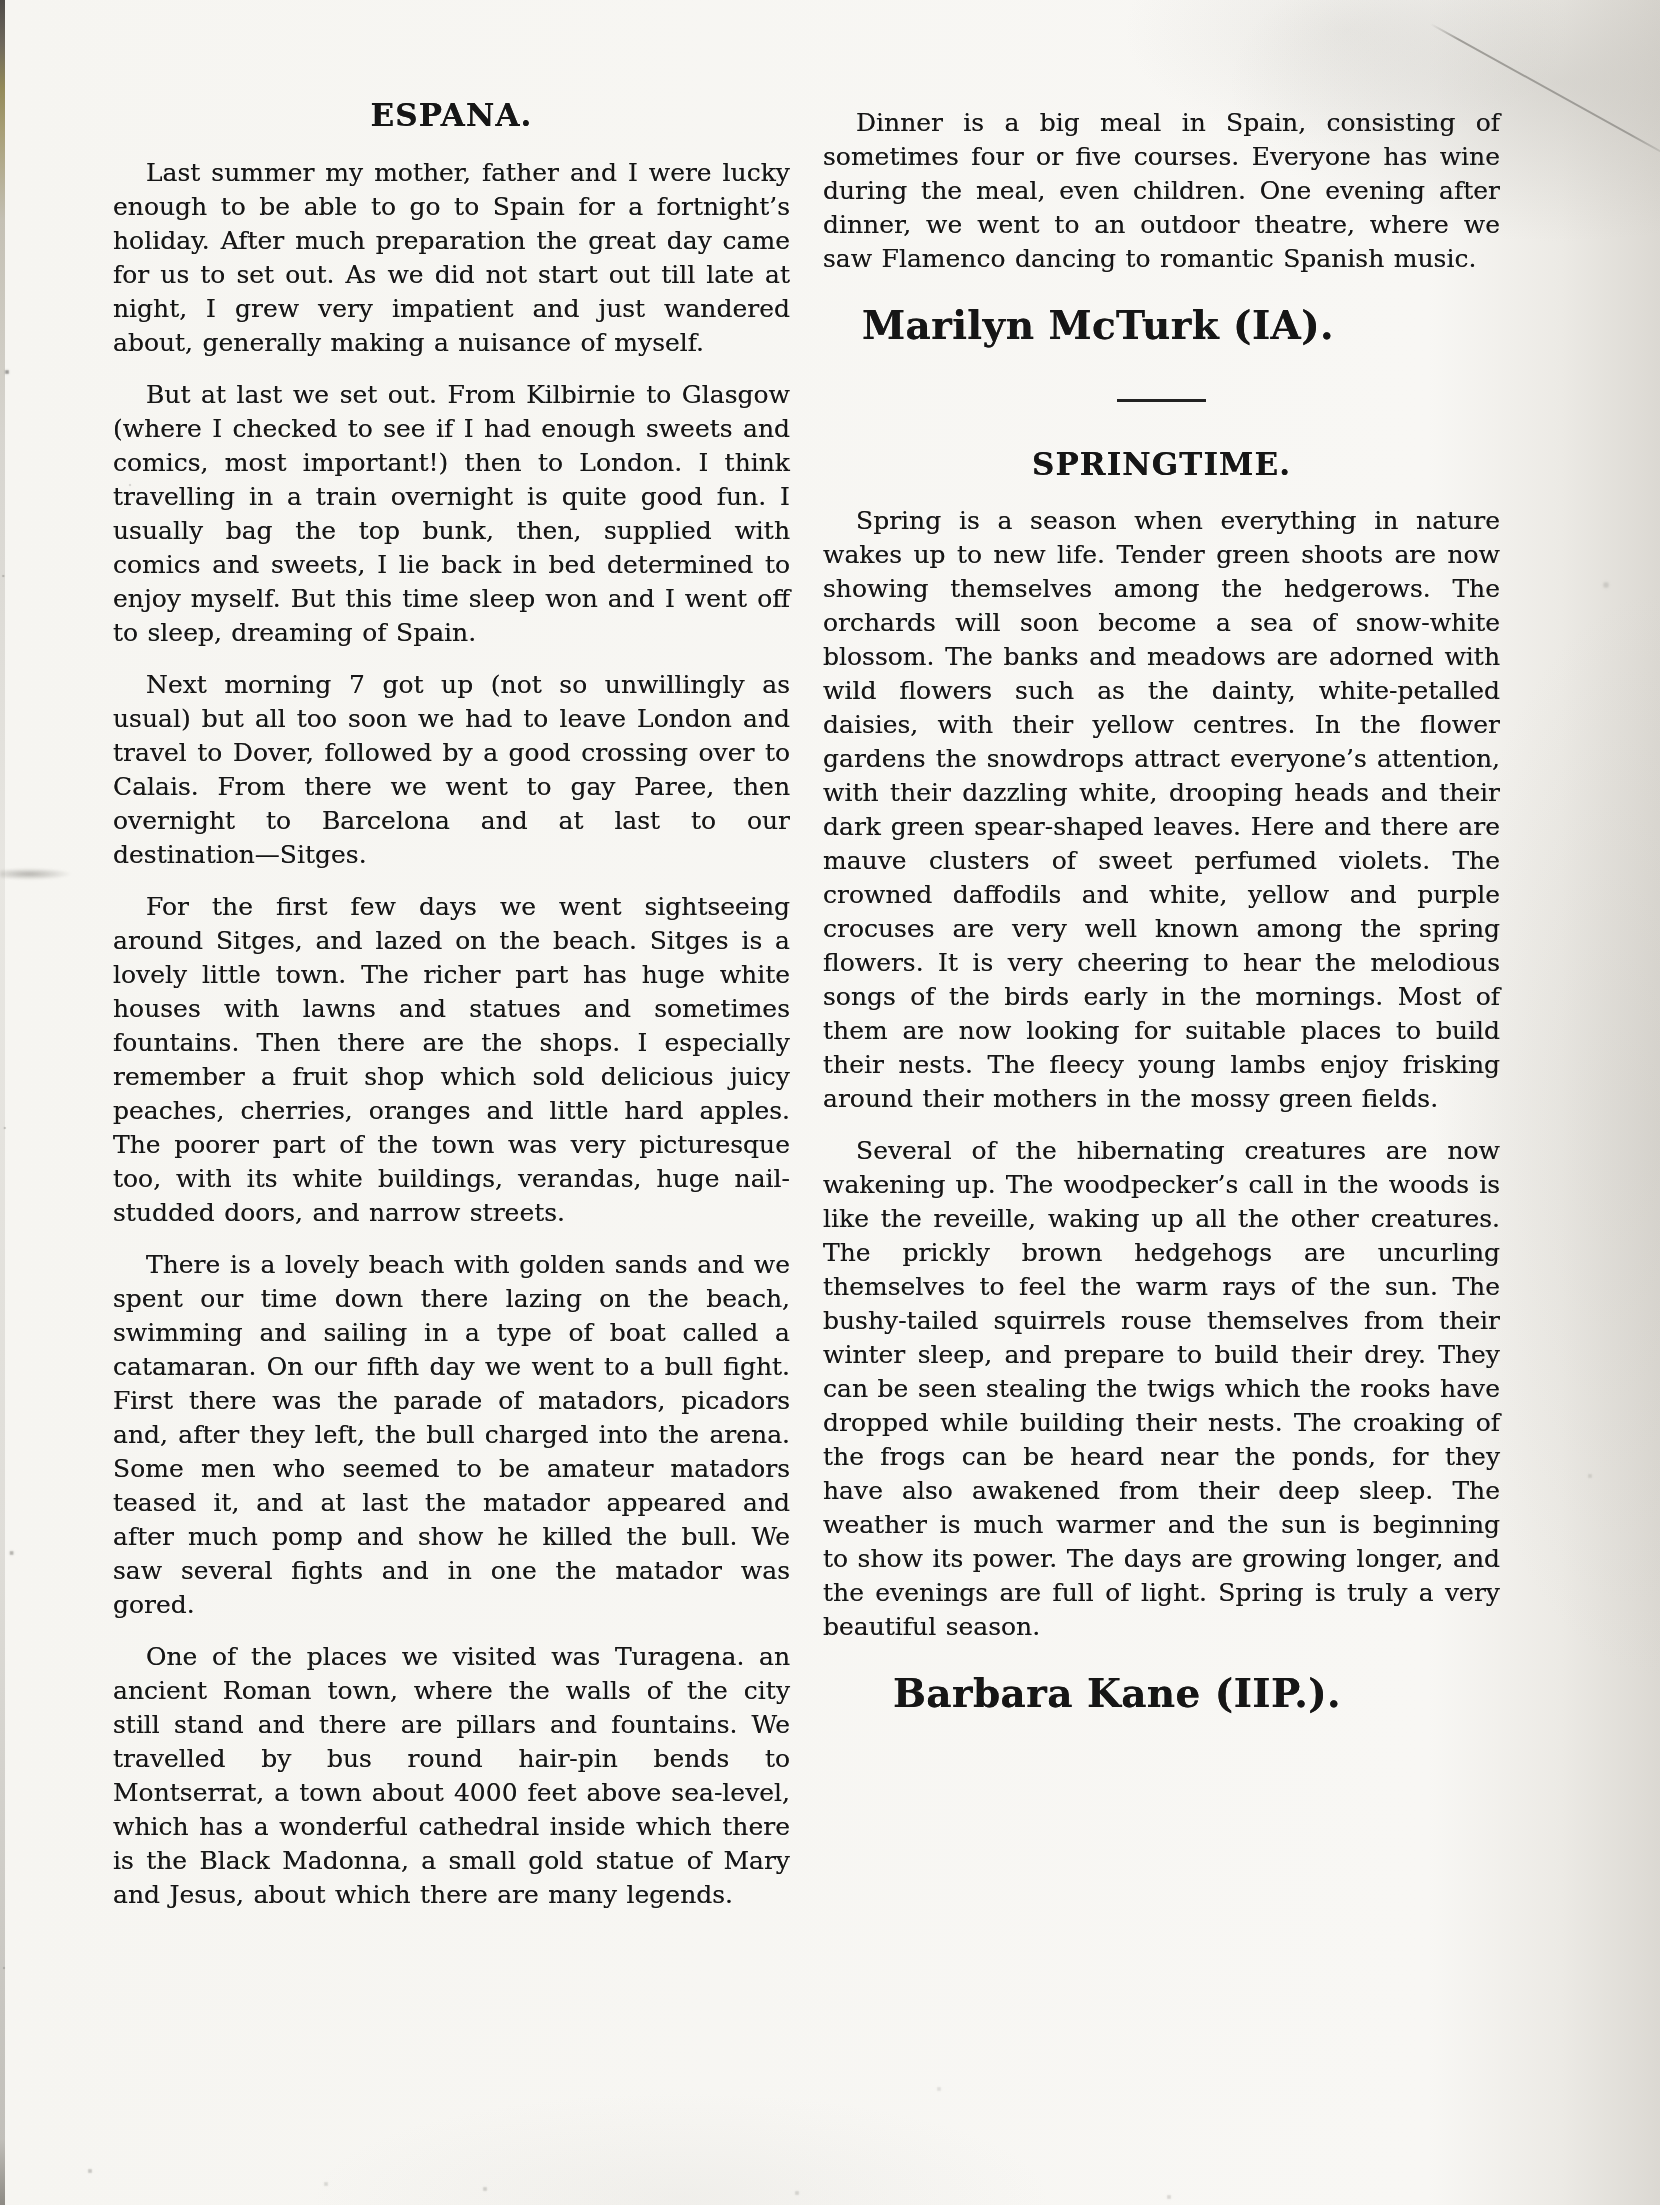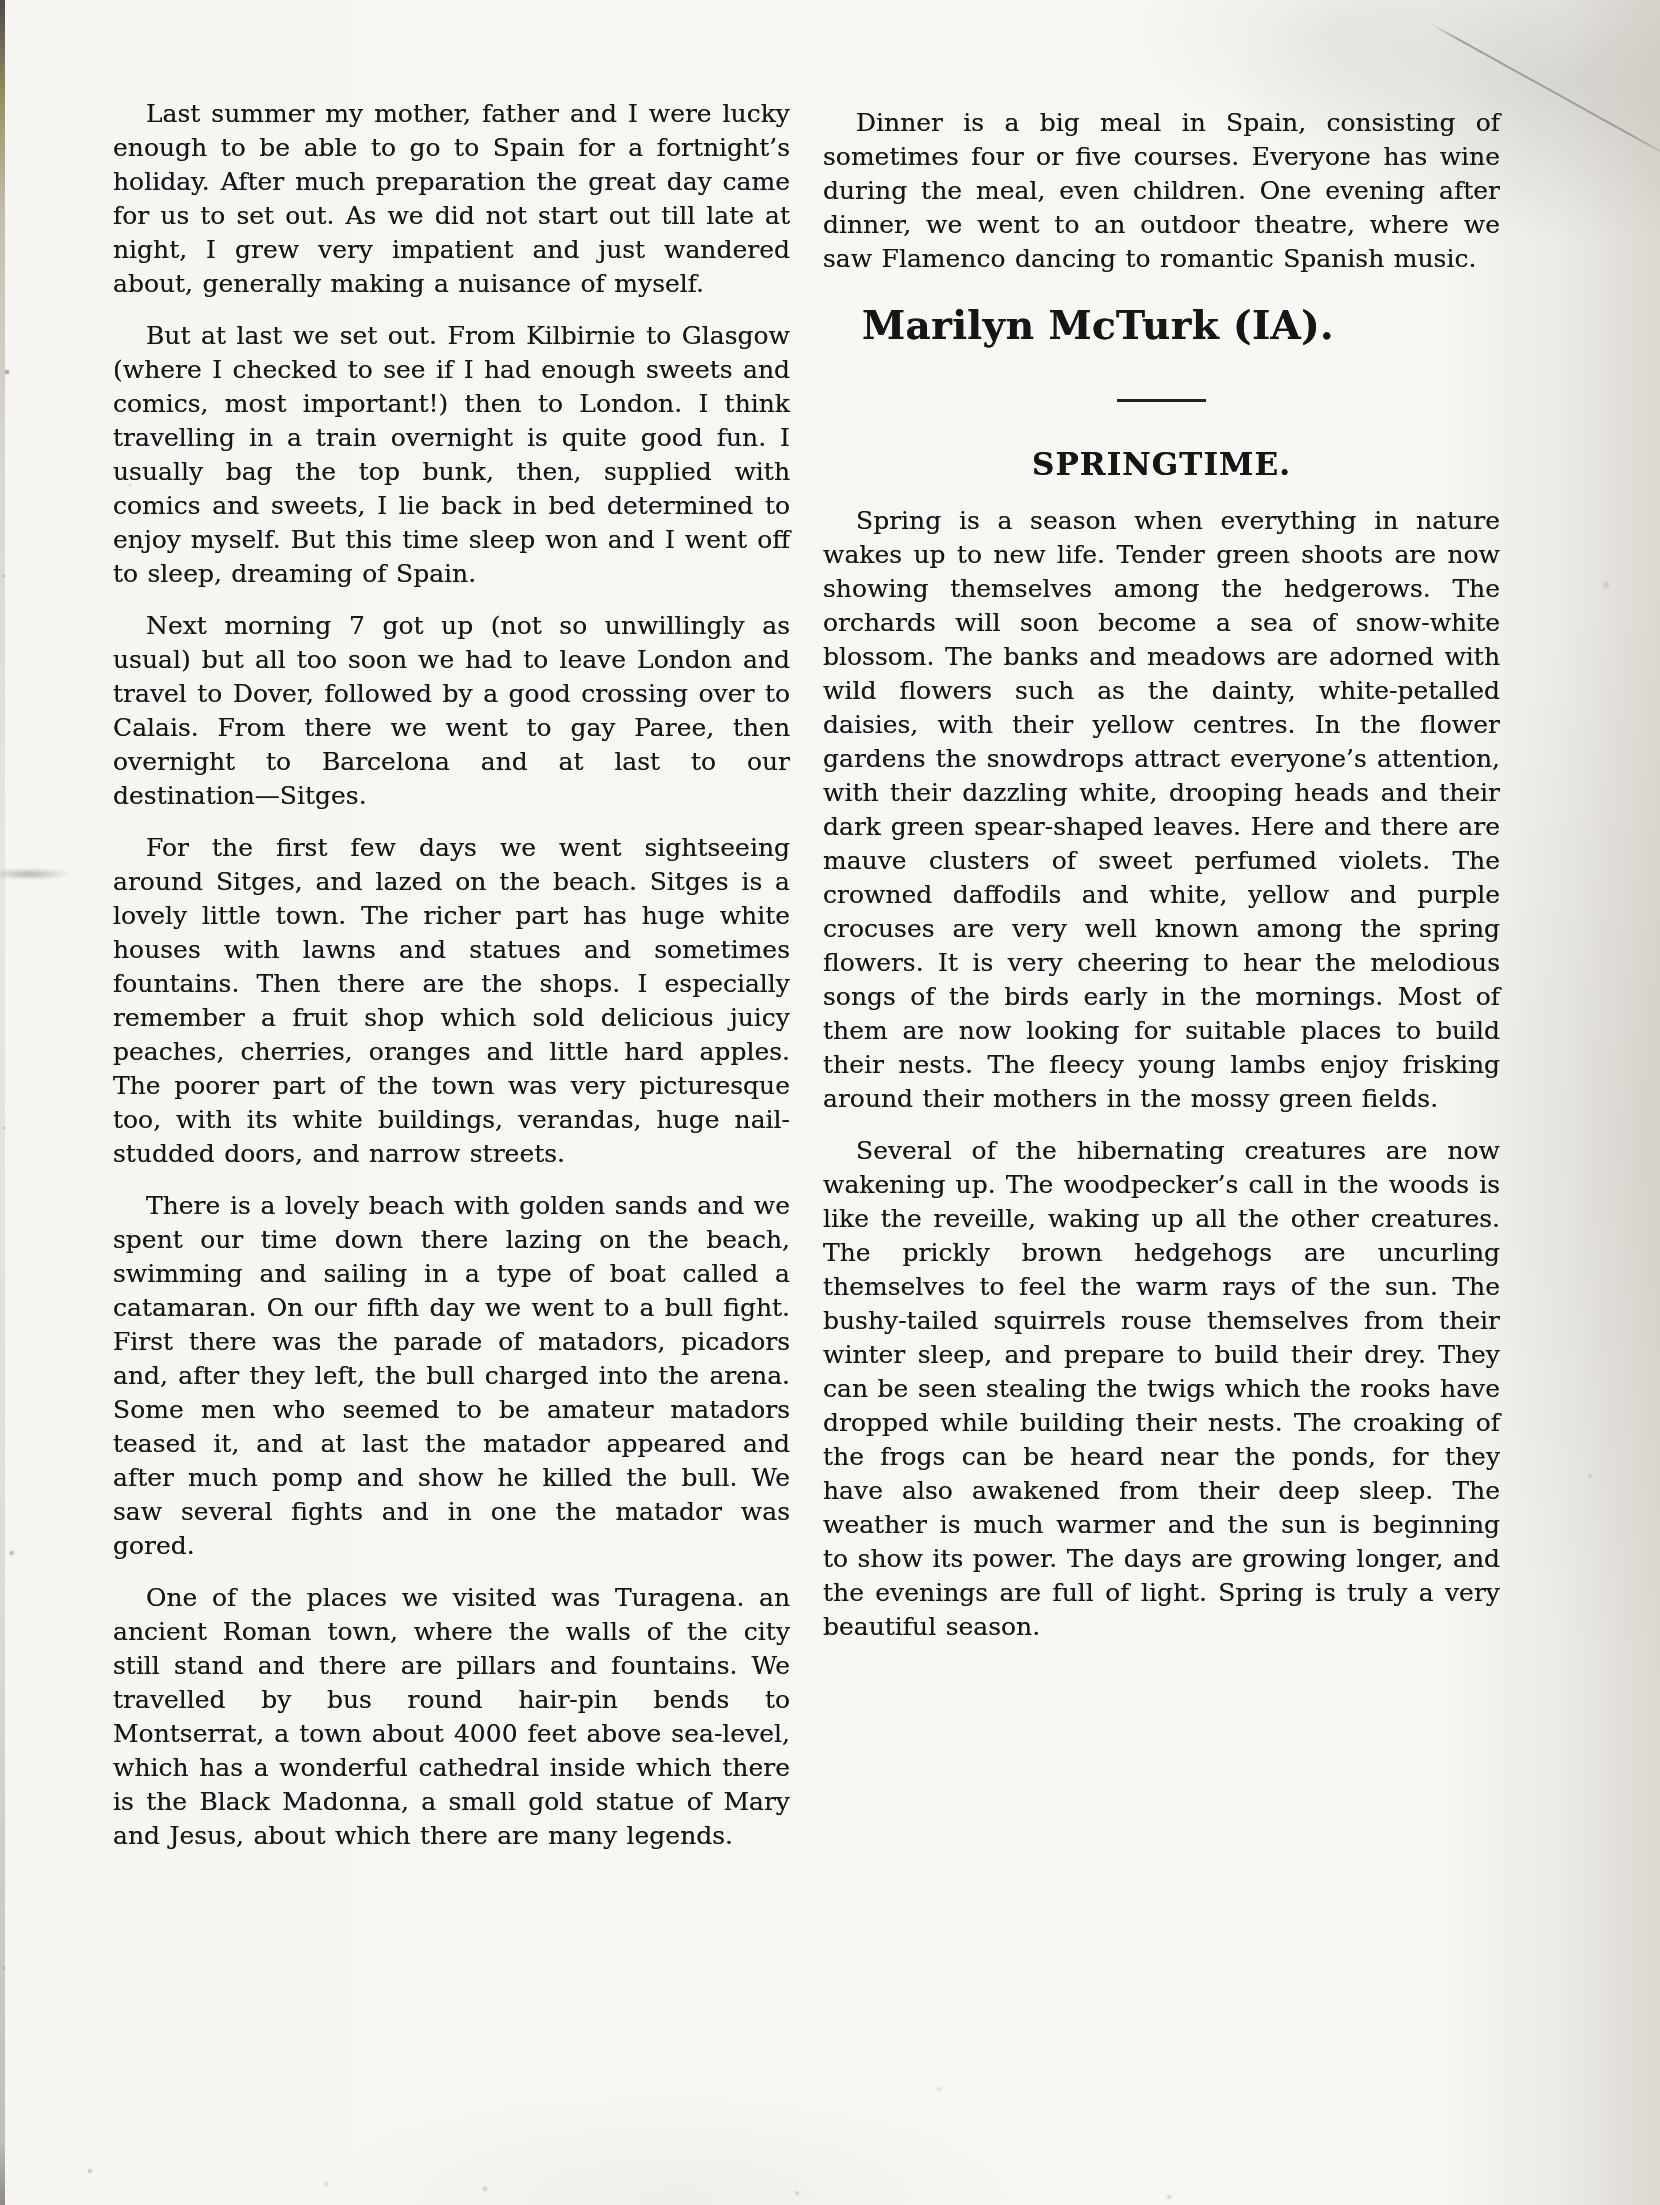--- a/index.html
+++ b/index.html
@@ -86,33 +86,35 @@
 <body>
 
 <div class="page">
 
   <div class="edge-left"></div>
   <div class="crease"></div>
   <div class="streak"></div>
   <div class="specks"></div>
 
   <div class="col col-left">
+    <h2 class="headline">ESPANA.</h2>
     <p class="body-par">Last summer my mother, father and I were lucky enough to be able to go to Spain for a fortnight’s holiday.  After much preparation the great day came for us to set out.  As we did not start out till late at night, I grew very impatient and just wandered about, generally making a nuisance of myself.</p>
     <p class="body-par">But at last we set out.  From Kilbirnie to Glasgow (where I checked to see if I had enough sweets and comics, most important!) then to London.  I think travelling in a train overnight is quite good fun.  I usually bag the top bunk, then, supplied with comics and sweets, I lie back in bed determined to enjoy myself.  But this time sleep won and I went off to sleep, dreaming of Spain.</p>
     <p class="body-par">Next morning 7 got up (not so unwillingly as usual) but all too soon we had to leave London and travel to Dover, followed by a good crossing over to Calais.  From there we went to gay Paree, then overnight to Barcelona and at last to our destination—Sitges.</p>
     <p class="body-par">For the first few days we went sightseeing around Sitges, and lazed on the beach.  Sitges is a lovely little town.  The richer part has huge white houses with lawns and statues and sometimes fountains.  Then there are the shops.  I especially remember a fruit shop which sold delicious juicy peaches, cherries, oranges and little hard apples.  The poorer part of the town was very picturesque too, with its white buildings, verandas, huge nail-studded doors, and narrow streets.</p>
     <p class="body-par">There is a lovely beach with golden sands and we spent our time down there lazing on the beach, swimming and sailing in a type of boat called a catamaran.  On our fifth day we went to a bull fight.  First there was the parade of matadors, picadors and, after they left, the bull charged into the arena.  Some men who seemed to be amateur matadors teased it, and at last the matador appeared and after much pomp and show he killed the bull.  We saw several fights and in one the matador was gored.</p>
     <p class="body-par">One of the places we visited was Turagena. an ancient Roman town, where the walls of the city still stand and there are pillars and fountains.  We travelled by bus round hair-pin bends to Montserrat, a town about 4000 feet above sea-level, which has a wonderful cathedral inside which there is the Black Madonna, a small gold statue of Mary and Jesus, about which there are many legends.</p>
   </div>
 
   <div class="col col-right">
     <p class="body-par">Dinner is a big meal in Spain, consisting of sometimes four or five courses.  Everyone has wine during the meal, even children.  One evening after dinner, we went to an outdoor theatre, where we saw Flamenco dancing to romantic Spanish music.</p>
     <p class="byline byline-espana">Marilyn McTurk (IA).</p>
 
     <div class="divider"></div>
 
     <h2 class="headline headline-springtime">SPRINGTIME.</h2>
     <p class="body-par">Spring is a season when everything in nature wakes up to new life.  Tender green shoots are now showing themselves among the hedgerows.  The orchards will soon become a sea of snow-white blossom.  The banks and meadows are adorned with wild flowers such as the dainty, white-petalled daisies, with their yellow centres.  In the flower gardens the snowdrops attract everyone’s attention, with their dazzling white, drooping heads and their dark green spear-shaped leaves.  Here and there are mauve clusters of sweet perfumed violets.  The crowned daffodils and white, yellow and purple crocuses are very well known among the spring flowers.  It is very cheering to hear the melodious songs of the birds early in the mornings.  Most of them are now looking for suitable places to build their nests.  The fleecy young lambs enjoy frisking around their mothers in the mossy green fields.</p>
     <p class="body-par">Several of the hibernating creatures are now wakening up.  The woodpecker’s call in the woods is like the reveille, waking up all the other creatures.  The prickly brown hedgehogs are uncurling themselves to feel the warm rays of the sun.  The bushy-tailed squirrels rouse themselves from their winter sleep, and prepare to build their drey.  They can be seen stealing the twigs which the rooks have dropped while building their nests.  The croaking of the frogs can be heard near the ponds, for they have also awakened from their deep sleep.  The weather is much warmer and the sun is beginning to show its power.  The days are growing longer, and the evenings are full of light.  Spring is truly a very beautiful season.</p>
+    <p class="byline byline-springtime">Barbara Kane (IIP.).</p>
   </div>
 
 </div>
 
 
 </body></html>

